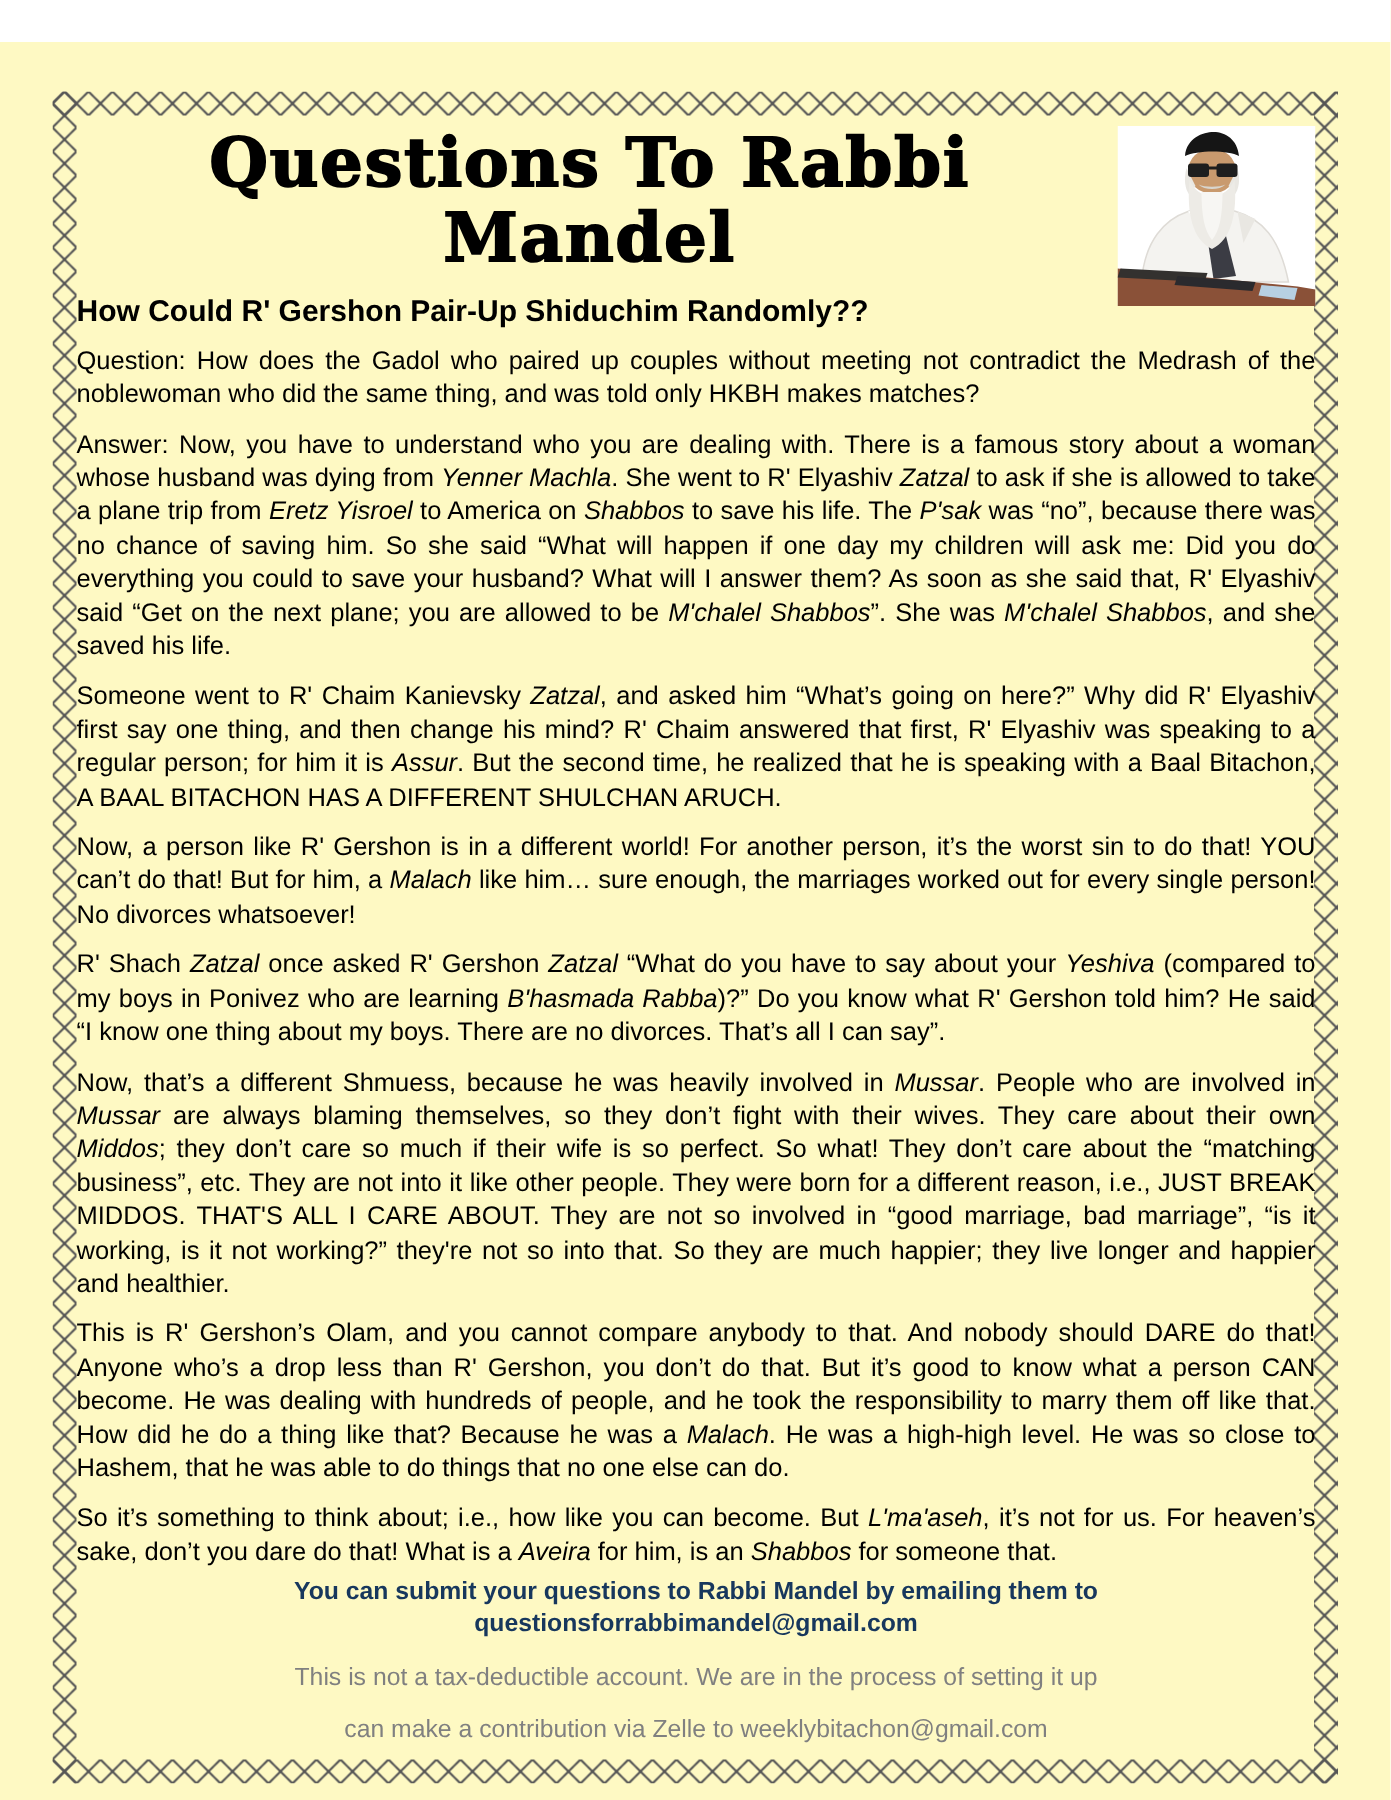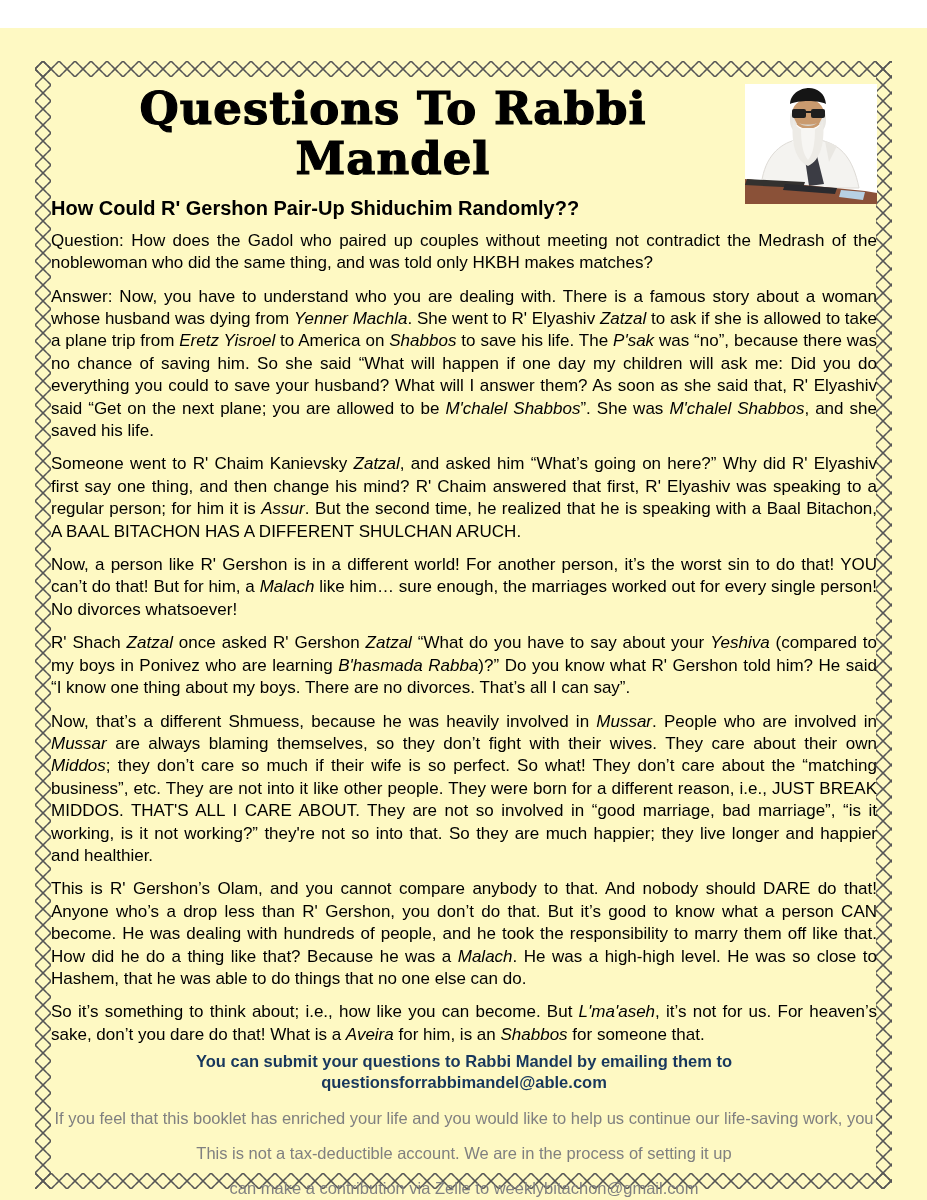--- a/index.html
+++ b/index.html
@@ -68,20 +68,19 @@
       <p><span class="b">Answer: </span><span>Now, you have to understand who you are dealing with. There is a famous story about a woman whose husband was dying from </span><span class="i">Yenner Machla</span><span>. She went to R' Elyashiv </span><span class="i">Zatzal</span><span> to ask if she is allowed to take a plane trip from </span><span class="i">Eretz Yisroel</span><span> to America on </span><span class="i">Shabbos</span><span> to save his life. The </span><span class="i">P'sak</span><span> was “no”, because there was no chance of saving him. So she said “What will happen if one day my children will ask me: Did you do everything you could to save your husband? What will I answer them? As soon as she said that, R' Elyashiv said “Get on the next plane; you are allowed to be </span><span class="i">M'chalel Shabbos</span><span>”. She was </span><span class="i">M'chalel Shabbos</span><span>, and she saved his life.</span></p>
       <p><span>Someone went to R' Chaim Kanievsky </span><span class="i">Zatzal</span><span>, and asked him “What’s going on here?” Why did R' Elyashiv first say one thing, and then change his mind? R' Chaim answered that first, R' Elyashiv was speaking to a regular person; for him it is </span><span class="i">Assur</span><span>. But the second time, he realized that he is speaking with a Baal Bitachon, A BAAL BITACHON HAS A DIFFERENT SHULCHAN ARUCH.</span></p>
       <p><span>Now, a person like R' Gershon is in a different world! For another person, it’s the worst sin to do that! YOU can’t do that! But for him, a </span><span class="i">Malach</span><span> like him… sure enough, the marriages worked out for every single person! No divorces whatsoever!</span></p>
       <p><span>R' Shach </span><span class="i">Zatzal</span><span> once asked R' Gershon </span><span class="i">Zatzal</span><span> “What do you have to say about your </span><span class="i">Yeshiva</span><span> (compared to my boys in Ponivez who are learning </span><span class="i">B'hasmada Rabba</span><span>)?” Do you know what R' Gershon told him? He said “I know one thing about my boys. There are no divorces. That’s all I can say”.</span></p>
       <p><span>Now, that’s a different Shmuess, because he was heavily involved in </span><span class="i">Mussar</span><span>. People who are involved in </span><span class="i">Mussar</span><span> are always blaming themselves, so they don’t fight with their wives. They care about their own </span><span class="i">Middos</span><span>; they don’t care so much if their wife is so perfect. So what! They don’t care about the “matching business”, etc. They are not into it like other people. They were born for a different reason, i.e., JUST BREAK MIDDOS. THAT'S ALL I CARE ABOUT. They are not so involved in “good marriage, bad marriage”, “is it working, is it not working?” they're not so into that. So they are much happier; they live longer and happier and healthier.</span></p>
       <p><span>This is R' Gershon’s Olam, and you cannot compare anybody to that. And nobody should DARE do that! Anyone who’s a drop less than R' Gershon, you don’t do that. But it’s good to know what a person CAN become. He was dealing with hundreds of people, and he took the responsibility to marry them off like that. How did he do a thing like that? Because he was a </span><span class="i">Malach</span><span>. He was a high-high level. He was so close to Hashem, that he was able to do things that no one else can do.</span></p>
       <p><span>So it’s something to think about; i.e., how like you can become. But </span><span class="i">L'ma'aseh</span><span>, it’s not for us. For heaven’s sake, don’t you dare do that! What is a </span><span class="i">Aveira</span><span> for him, is an </span><span class="i">Shabbos</span><span> for someone that.</span></p>
     </div>
 
     <div class="footer">
-      <p class="blue">You can submit your questions to Rabbi Mandel by emailing them to questionsforrabbimandel@able.com</p>
-      <p class="gray">If you feel that this booklet has enriched your life and you would like to help us continue our life-saving work, you</p>
+      <p class="blue">You can submit your questions to Rabbi Mandel by emailing them to questionsforrabbimandel@gmail.com</p>
       <p class="gray">This is not a tax-deductible account. We are in the process of setting it up</p>
       <p class="gray">can make a contribution via Zelle to weeklybitachon@gmail.com</p>
     </div>
 
   </div>
 </div>
 
 </body></html>

